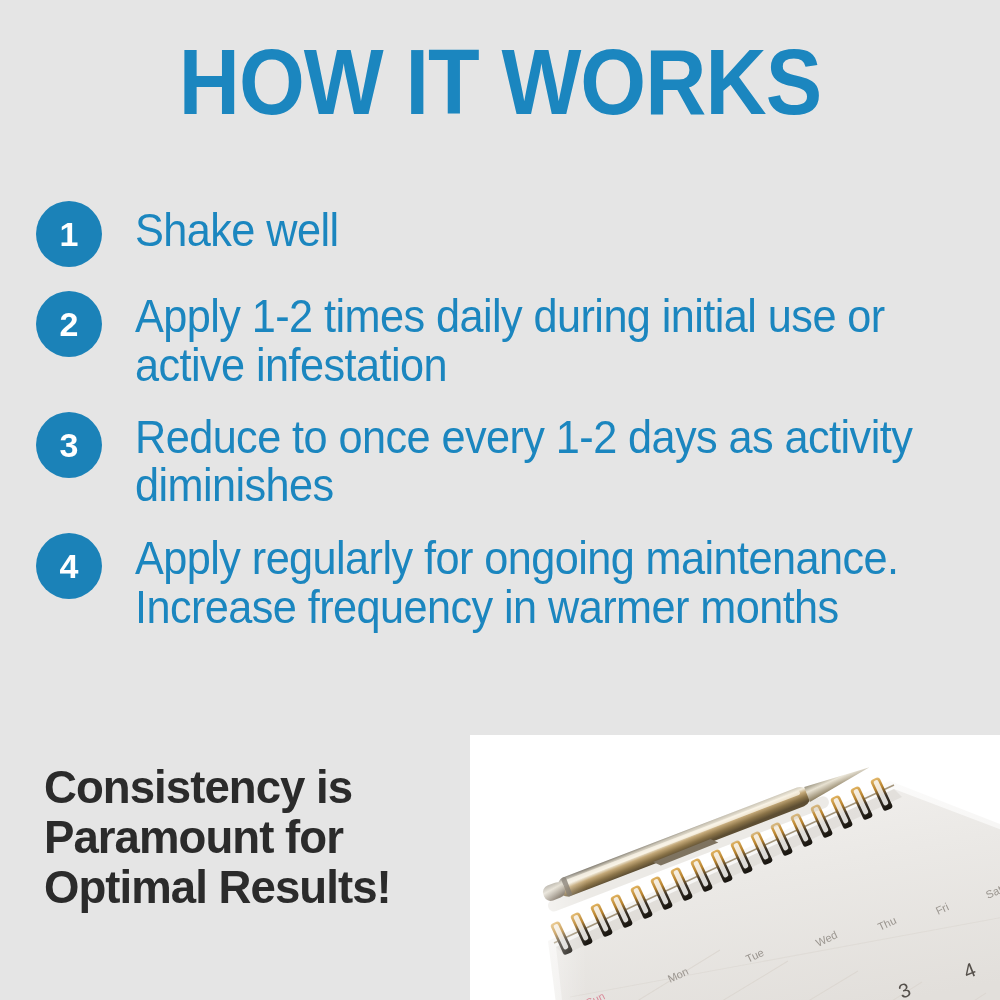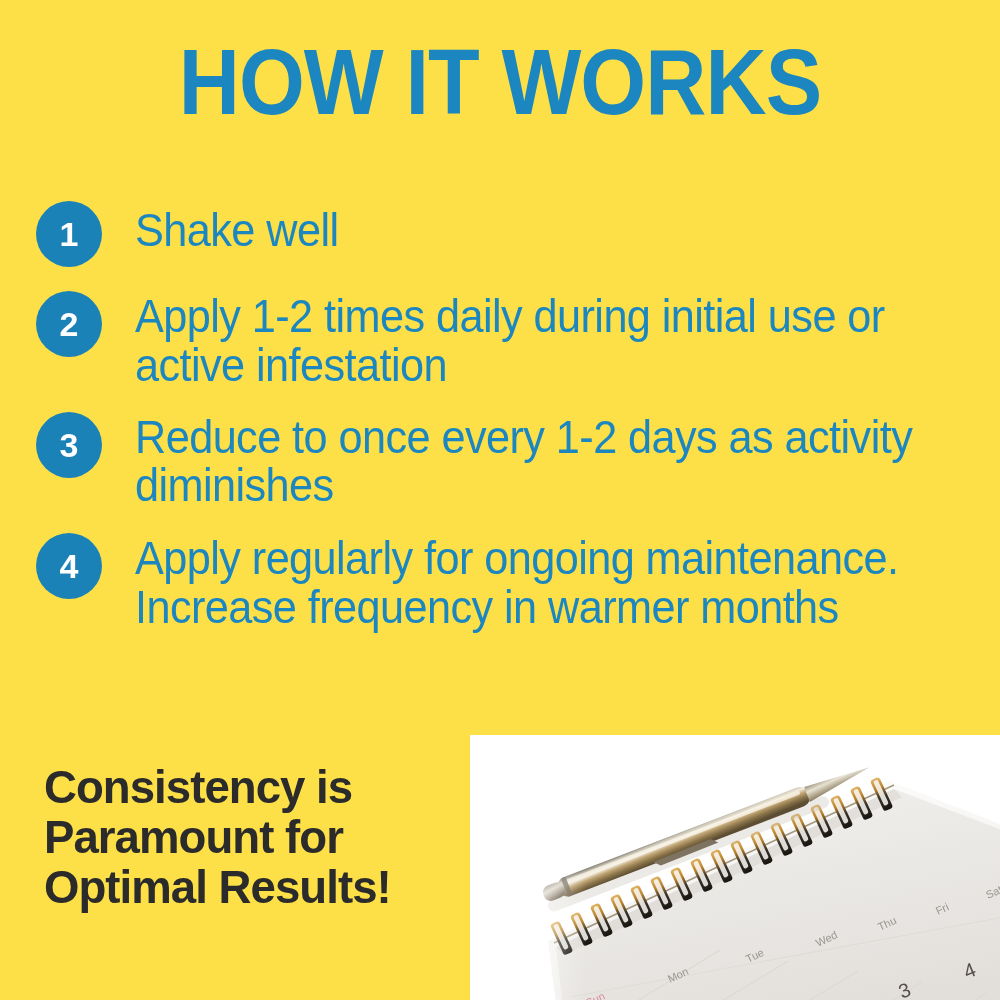--- a/index.html
+++ b/index.html
@@ -4,21 +4,21 @@
 <style>
   html, body {
     margin: 0;
     padding: 0;
     background: #ffffff;
   }
   #page {
     position: relative;
     width: 1000px;
     height: 1000px;
-    background: #fde047;
+    background: #e5e5e5;
     overflow: hidden;
     font-family: "Liberation Sans", sans-serif;
   }
 
   
   #title {
     position: absolute;
     left: 0;
     top: 36px;
     width: 1000px;

